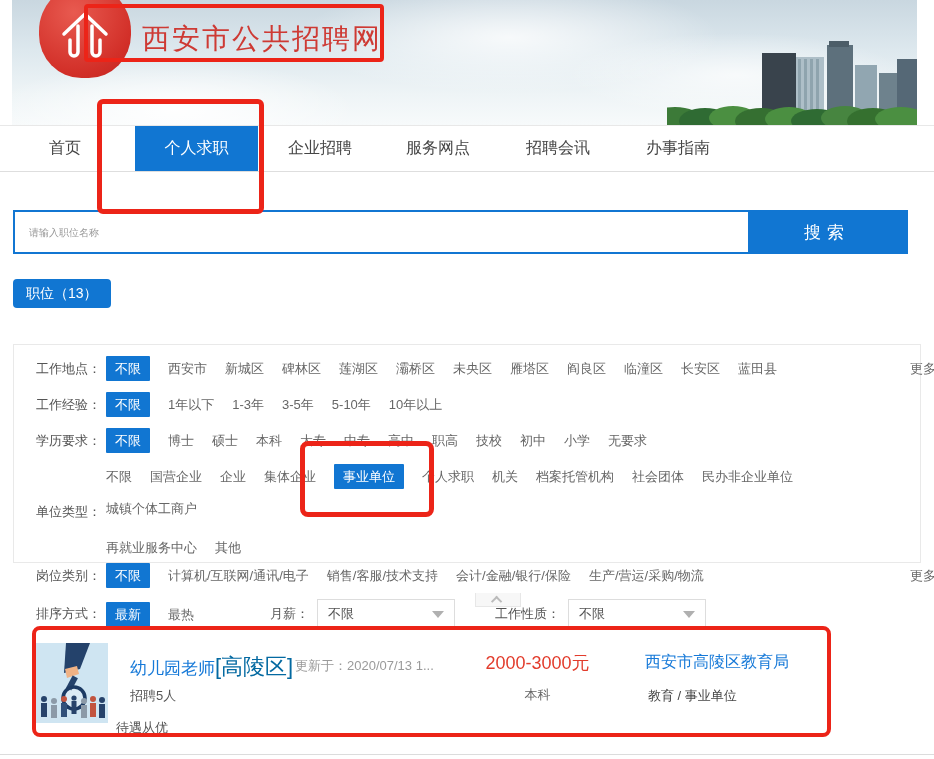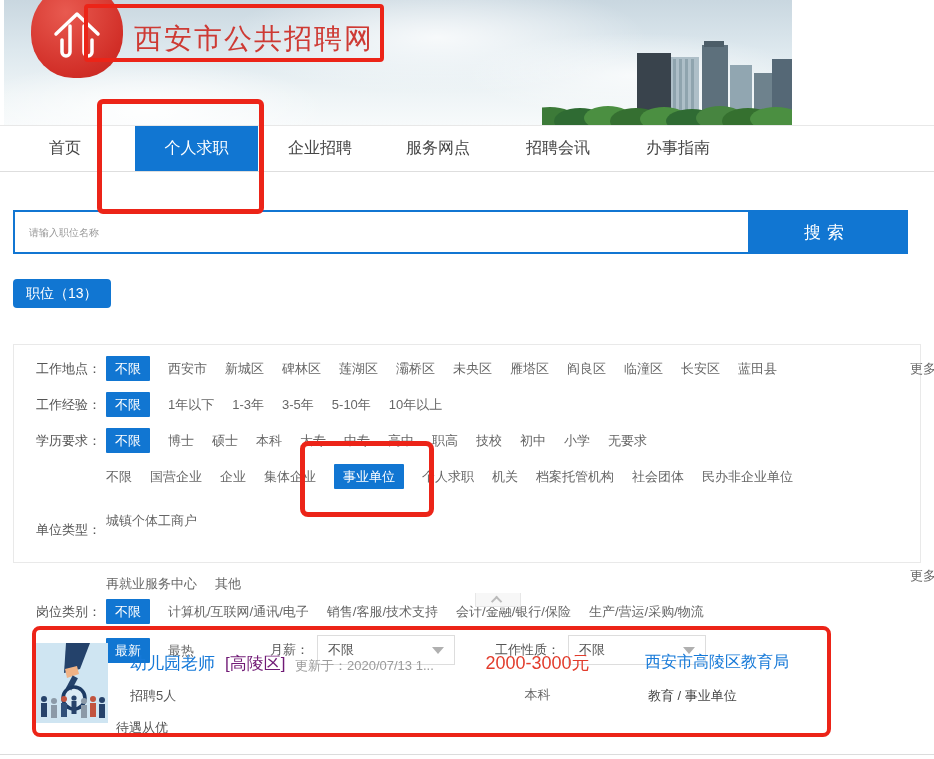--- a/index.html
+++ b/index.html
@@ -1,21 +1,21 @@
 <!DOCTYPE html>
 <html><head>
 <meta charset="utf-8">
 <style>
   * { margin:0; padding:0; box-sizing:border-box; }
   html,body { width:934px; height:759px; }
   body { font-family:"Liberation Sans","DejaVu Sans",sans-serif; background:#fff; }
   #page { position:relative; width:934px; height:759px; overflow:hidden; background:#fff; }
 
   
-  #banner { position:absolute; left:4px; top:0; width:788px; height:125px; overflow:hidden;
+  #banner { position:absolute; left:12px; top:0; width:905px; height:125px; overflow:hidden;
     background:
       radial-gradient(ellipse 260px 70px at 18% 88%, rgba(255,255,255,.95), rgba(255,255,255,0) 70%),
       radial-gradient(ellipse 300px 80px at 55% 30%, rgba(255,255,255,.8), rgba(255,255,255,0) 70%),
       radial-gradient(ellipse 240px 60px at 80% 60%, rgba(255,255,255,.7), rgba(255,255,255,0) 70%),
       linear-gradient(180deg,#c9d7e0 0%,#dde8ee 40%,#eef4f6 75%,#f7fafb 100%);
   }
   #skyline { position:absolute; right:0; bottom:0; }
   #logo { position:absolute; left:27px; top:-16px; width:92px; height:94px; background:radial-gradient(circle at 38% 30%, #e85a50, #d22f28 70%, #c0241e);
     border-radius:50% 50% 46% 46%; display:flex; align-items:center; justify-content:center; }
   #logo svg { margin-top:10px; }
@@ -36,40 +36,40 @@
 
   
   #results-badge { position:absolute; left:13px; top:279px; height:29px; line-height:29px; padding:0 13px;
     background:#1176d2; color:#fff; font-size:14px; border-radius:4px; }
 
   
   #filter-panel { position:absolute; left:13px; top:344px; width:908px; height:219px;
     border:1px solid #e9e9e9; background:#fff; padding:11px 4px 0 22px; }
   .filter-row { display:flex; align-items:center; min-height:25px; margin-bottom:11px; }
   .filter-row .f-label { width:62px; margin-right:8px; font-size:13px; color:#555; flex:none; white-space:nowrap; }
-  .f-items { display:flex; flex-wrap:wrap; align-items:center; row-gap:19px; width:816px; }
+  .f-items { display:flex; flex-wrap:wrap; align-items:center; row-gap:7px; width:816px; }
   .f-item { font-size:13px; color:#666; margin-right:18px; cursor:pointer; white-space:nowrap; line-height:25px; }
   .f-item.sel { background:#1176d2; color:#fff; padding:0 9px; line-height:25px; border-radius:1px; }
   .f-break { flex-basis:100%; height:0; }
   .f-dd-label { font-size:13px; color:#555; white-space:nowrap; }
   .f-select { width:138px; height:30px; border:1px solid #ddd; background:#fff; display:flex; align-items:center;
     justify-content:space-between; padding:0 10px; margin-left:8px; cursor:pointer; }
   .f-select .f-val { font-size:13px; color:#555; }
   .caret-down { width:0; height:0; border-left:6px solid transparent; border-right:6px solid transparent; border-top:7px solid #b0b0b0; }
   .more-link { position:absolute; left:896px; width:32px; font-size:13px; color:#666; cursor:pointer; line-height:25px; white-space:nowrap; }
 
   #collapse-tab { position:absolute; left:475px; top:593px; width:46px; height:14px; background:#f7f7f7;
     border:1px solid #e7e7e7; border-top:none; display:flex; align-items:center; justify-content:center; cursor:pointer; }
   .caret-up { width:8px; height:8px; border-left:2px solid #bbb; border-top:2px solid #bbb; transform:rotate(45deg) translateY(2px); }
 
   
   #job-thumb { position:absolute; left:36px; top:643px; width:72px; height:80px; cursor:pointer; }
   #job-title-row { position:absolute; left:130px; top:652px; display:flex; align-items:baseline; }
   #job-title { font-size:17px; color:#1679d8; cursor:pointer; }
-  #job-region { font-size:17px; color:#701a75; margin-left:10px; cursor:pointer; }
+  #job-region { font-size:22px; color:#0369a1; margin-left:0; cursor:pointer; }
   #job-updated { position:absolute; left:295px; top:657px; font-size:13px; color:#9a9a9a; }
   #job-headcount { position:absolute; left:130px; top:687px; font-size:13px; color:#555; }
   #job-perks { position:absolute; left:116px; top:719px; font-size:13px; color:#555; }
   #job-salary { position:absolute; left:455px; top:651px; width:165px; text-align:center; font-size:18px; color:#e23c2c; }
   #job-education { position:absolute; left:455px; top:686px; width:165px; text-align:center; font-size:13px; color:#666; }
   #job-company { position:absolute; left:645px; top:652px; font-size:16px; color:#1679d8; cursor:pointer; white-space:nowrap; }
   #job-category { position:absolute; left:648px; top:687px; font-size:13px; color:#454545; }
   #bottom-divider { position:absolute; left:0; top:754px; width:934px; height:0; border-top:1px solid #dcdcdc; }
 
   

